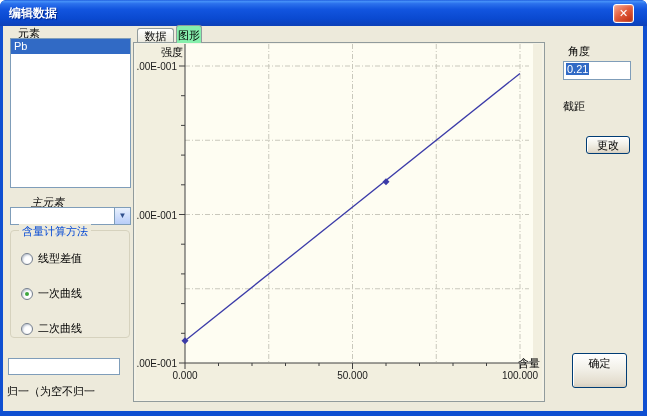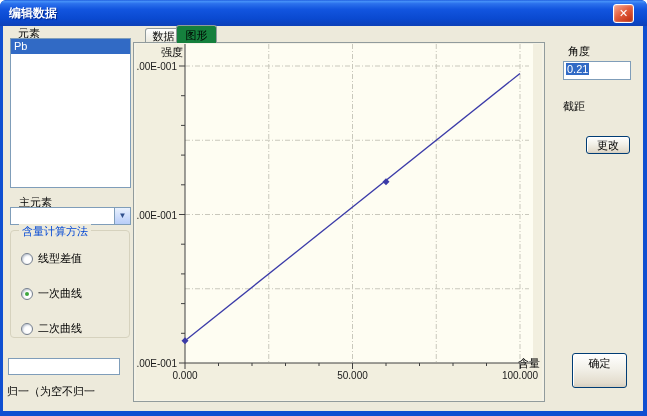--- a/index.html
+++ b/index.html
@@ -46,23 +46,23 @@
     width:4px; height:4px; border-radius:50%; background:#3DA63D; }
 
   .text-input { background:#fff; border:1px solid #7F9DB9; font-size:11px; padding-left:2px;
     line-height:15px; overflow:hidden; white-space:nowrap; }
   #norm-input { left:5px; top:332px; width:112px; height:17px; }
 
   
   .tab { top:2px; height:15px; text-align:center; font-size:11px; line-height:14px;
     border:1px solid #919B9C; border-bottom:none; border-radius:3px 3px 0 0;
     background:linear-gradient(180deg,#FFFFFF,#EAE8DC); cursor:pointer; }
-  #tab-data { left:134px; width:37px;margin-left:8px; }
-  #tab-graph { left:173px; top:-1px; width:41px; height:18px; line-height:18px;
-    background:#15803d; z-index:3; }
+  #tab-data { left:134px; width:37px; }
+  #tab-graph { left:173px; top:-1px; width:26px; height:18px; line-height:18px;
+    background:#86efac; z-index:3; }
   #tab-panel { left:130px; top:16px; width:412px; height:360px; background:#F4F2E6;
     border:1px solid #919B9C; z-index:2; }
   #chart-box { left:133px; top:18px; width:406px; height:356px; background:#F2EFDF; z-index:4; }
 
   
   #angle-input { left:560px; top:35px; width:68px; height:19px; }
   #angle-input .sel { background:#316AC5; color:#fff; padding:0 1px; }
   #intercept-input { left:560px; top:90px; width:68px; height:17px; }
   .xp-btn { border:1px solid #003C74; border-radius:3px;
     background:linear-gradient(180deg,#FFFFFF,#F2F0E8 45%,#E3DCCD 88%,#D5CDBE);
@@ -83,21 +83,21 @@
     </div>
   </div>
 
   <div id="content">
 
     <div class="abs label" style="left:15px; top:0px;">元素</div>
     <div class="abs" id="listbox">
       <div class="list-item selected">Pb</div>
     </div>
 
-    <div class="abs label" style="left:16px; top:169px;">主元素</div>
+    <div class="abs label" style="left:28px; top:169px;font-style:italic;">主元素</div>
     <div class="abs" id="combo">
       <span></span>
       <div id="combo-btn">
         <span>▼</span>
       </div>
     </div>
 
     <div class="abs" id="method-group">
       <div id="method-legend" class="label">含量计算方法</div>
       <div class="radio-row" style="top:20px;">

